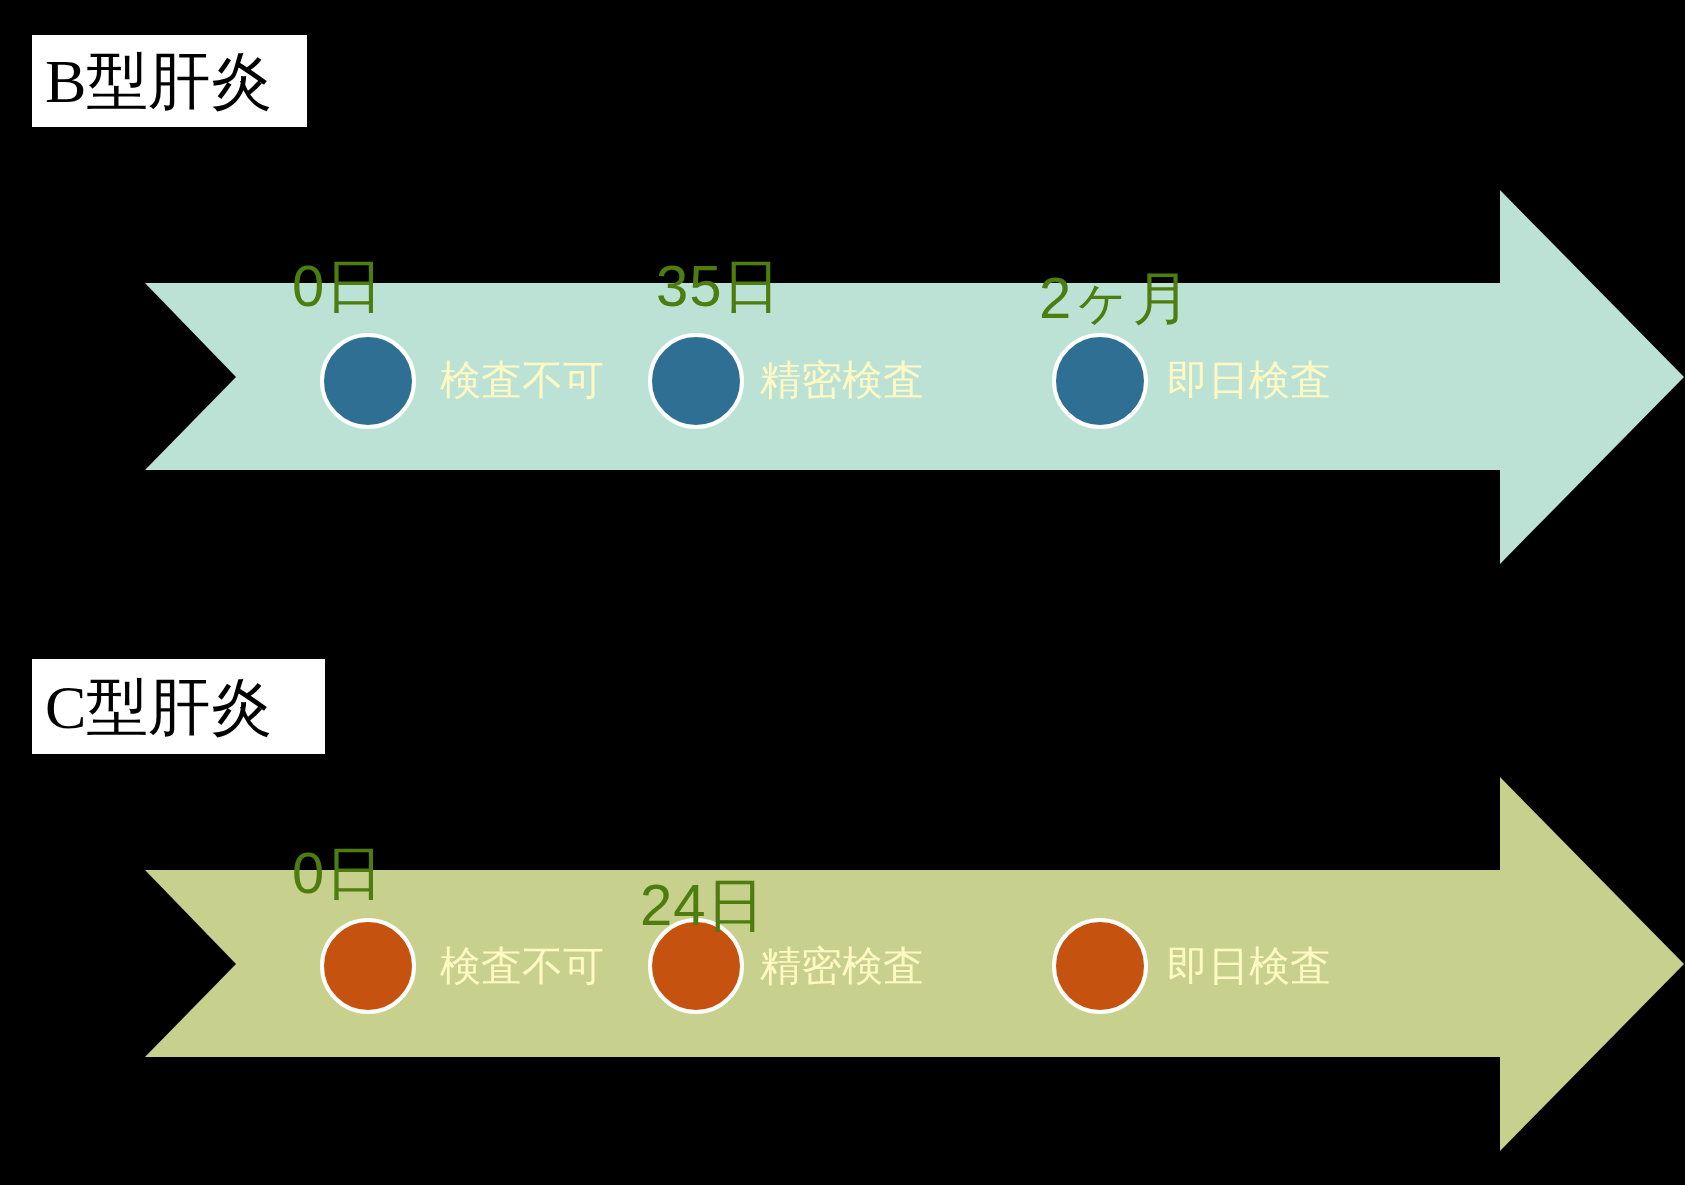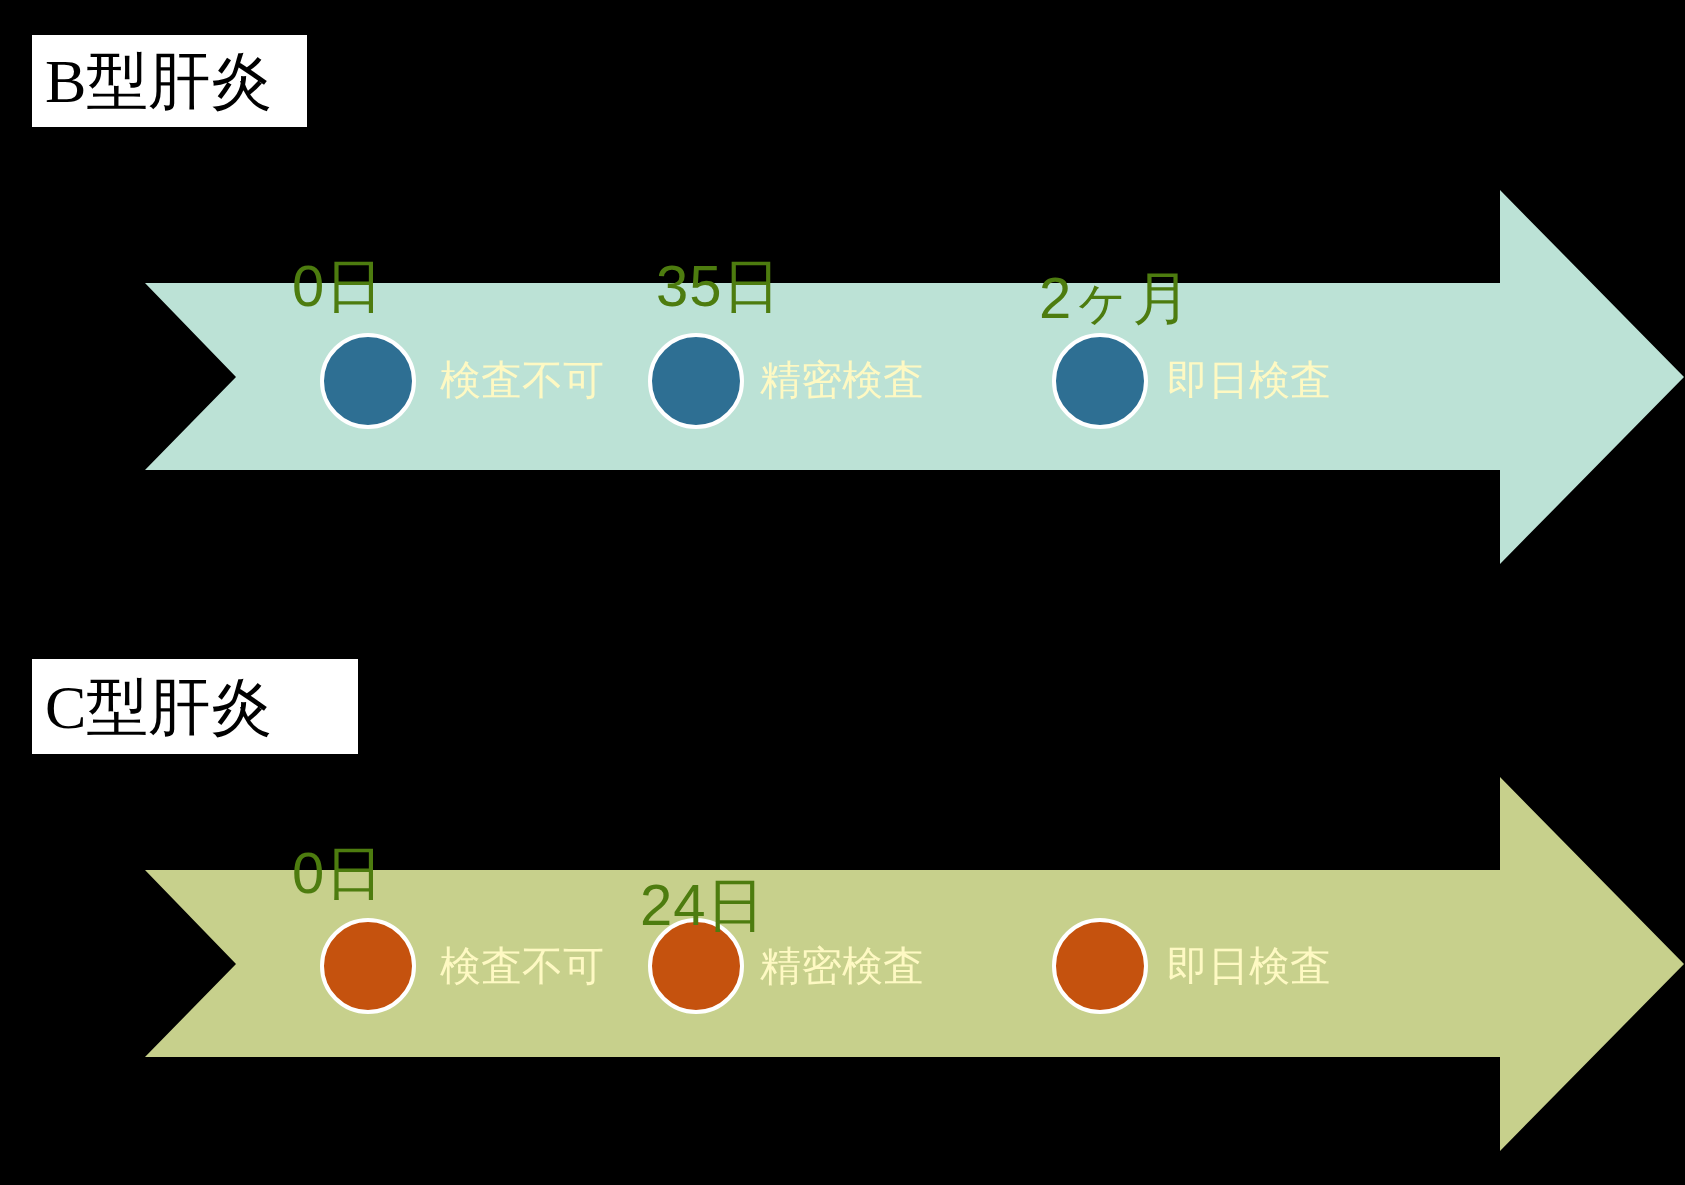--- a/index.html
+++ b/index.html
@@ -35,21 +35,21 @@
   }
   .title-box .title-text {
     font-family: "Liberation Serif", "DejaVu Serif", serif;
     font-size: 62px;
     font-weight: 400;
     color: #000000;
     white-space: nowrap;
     line-height: 1;
   }
   .title-b { left: 32px; top: 35px; width: 275px; height: 92px; }
-  .title-c { left: 32px; top: 659px; width: 326px; height: 95px; }
+  .title-c { left: 32px; top: 659px; width: 293px; height: 95px; }
   .time-label {
     position: absolute;
     font-size: 58px;
     font-weight: 400;
     line-height: 1;
     white-space: nowrap;
     color: #4d7c0f;
     letter-spacing: 1px;
   }
   .caption-label {

